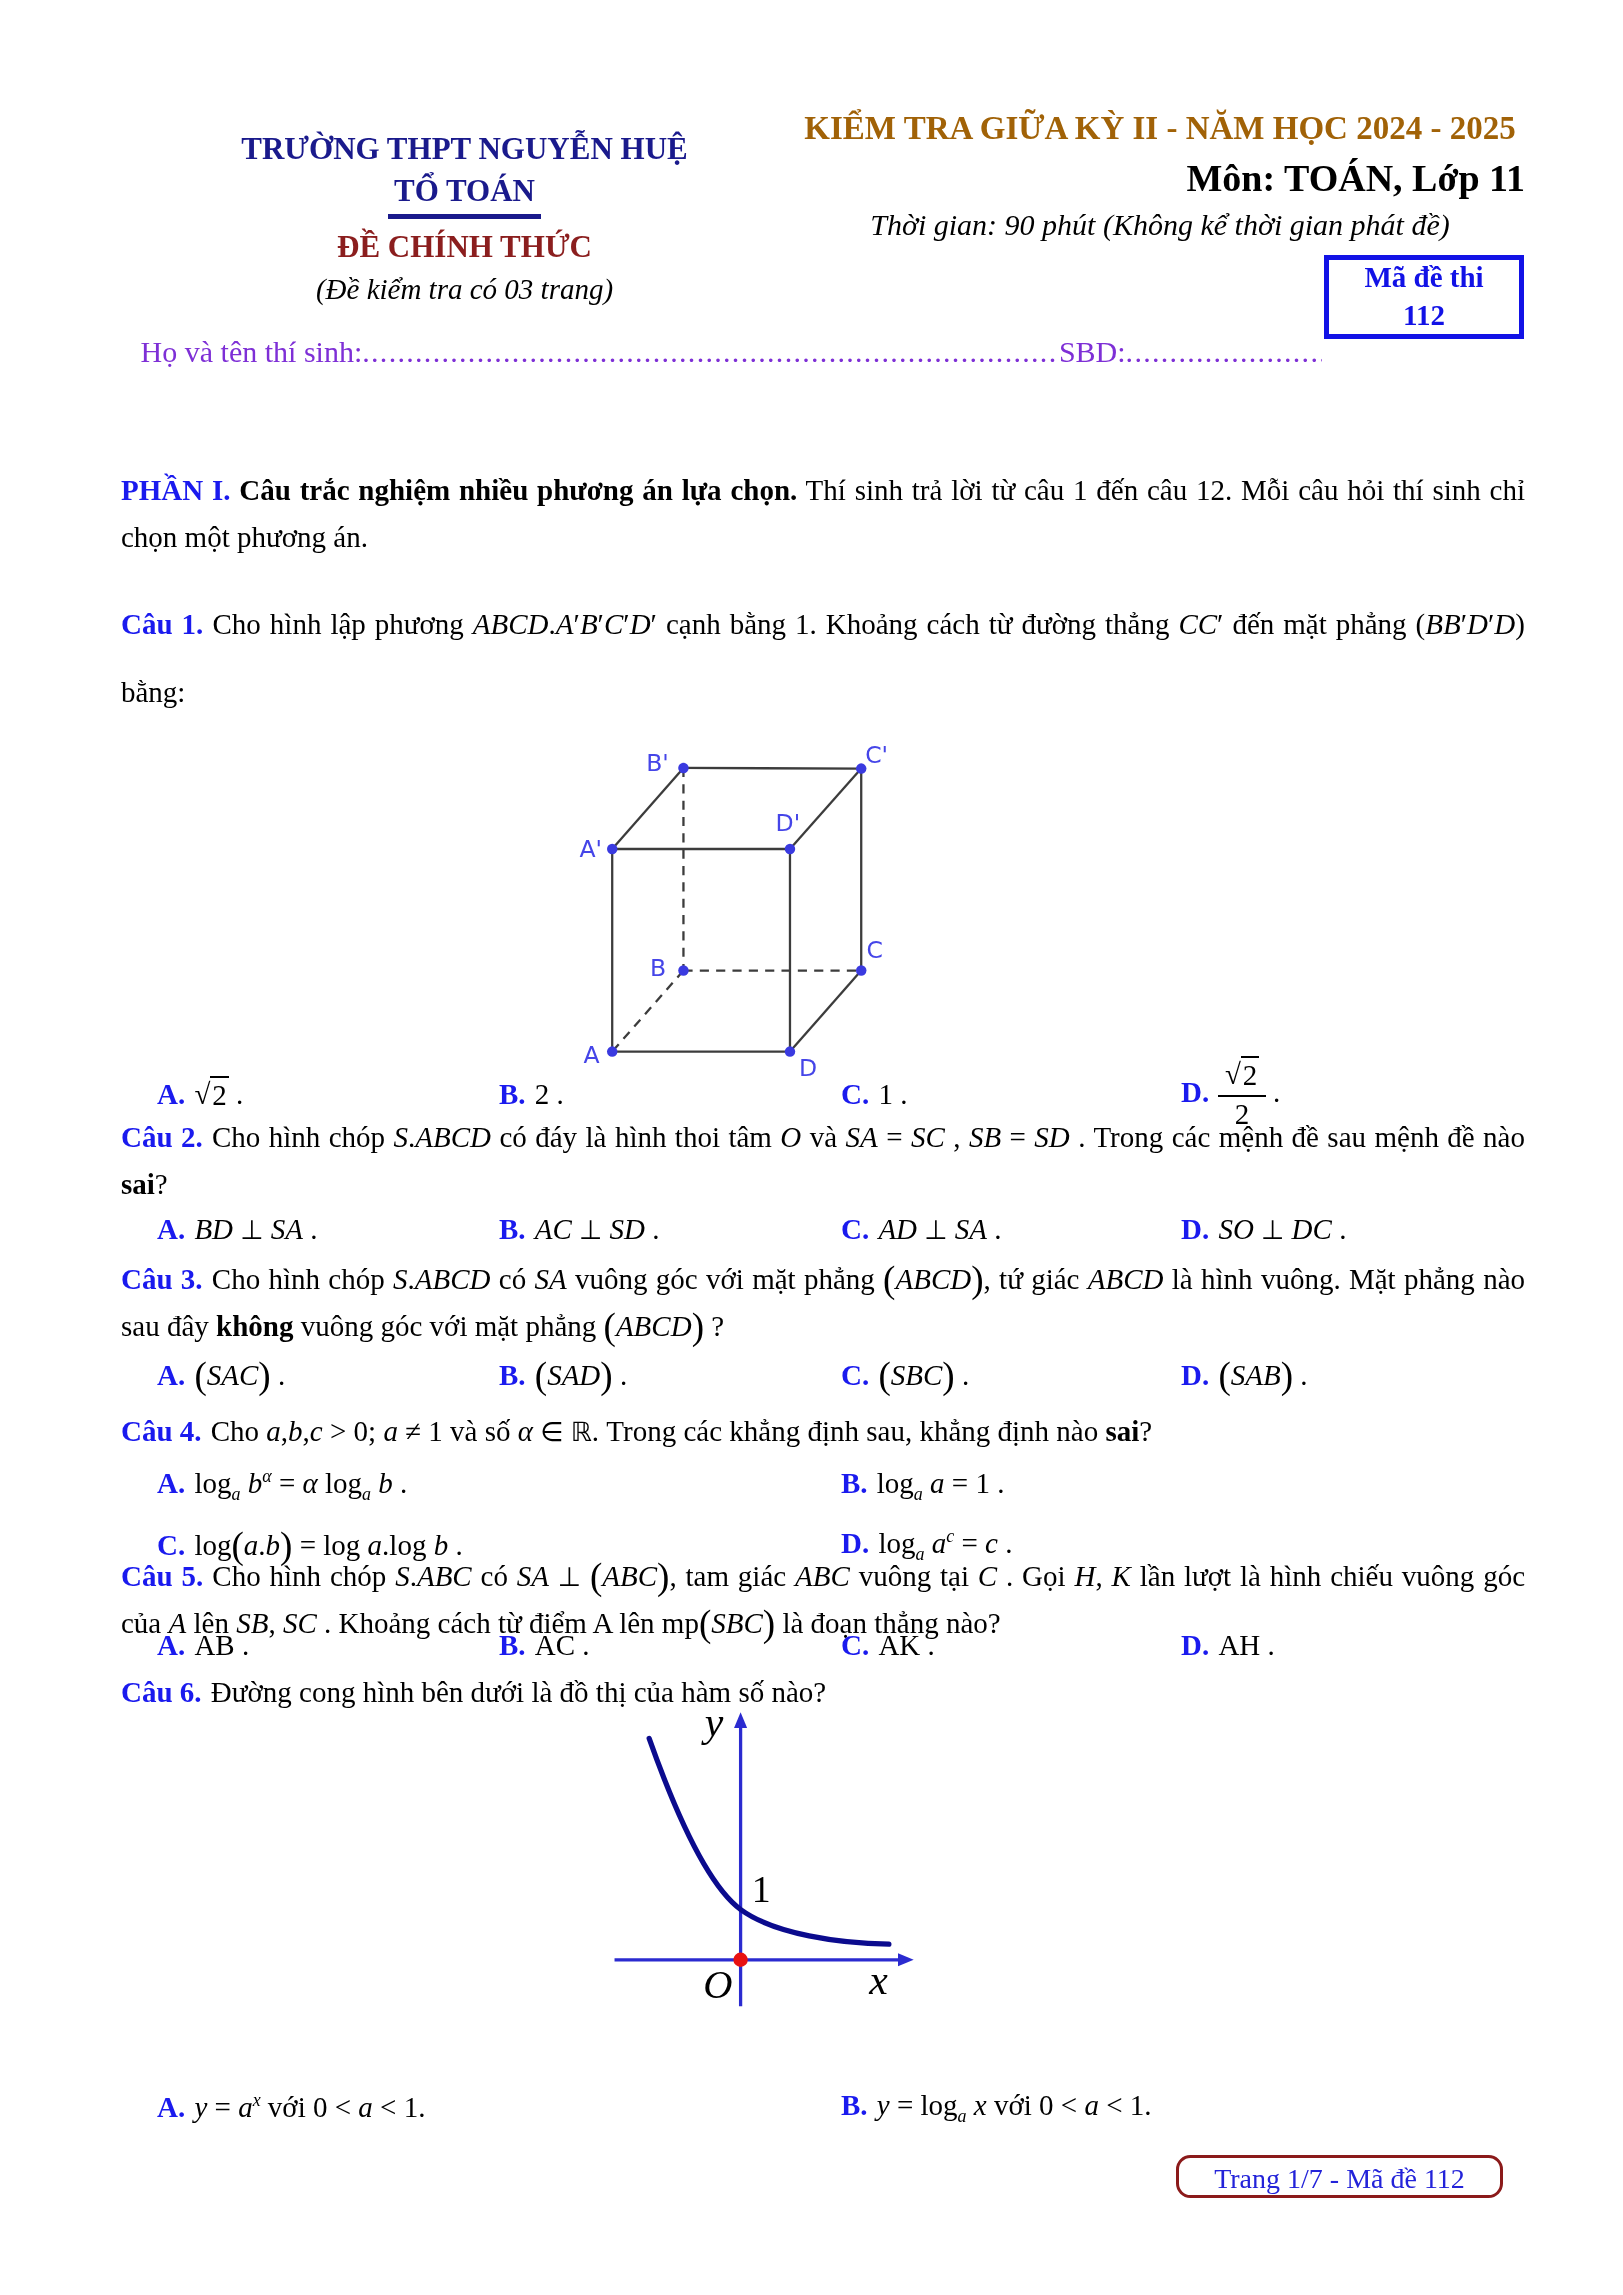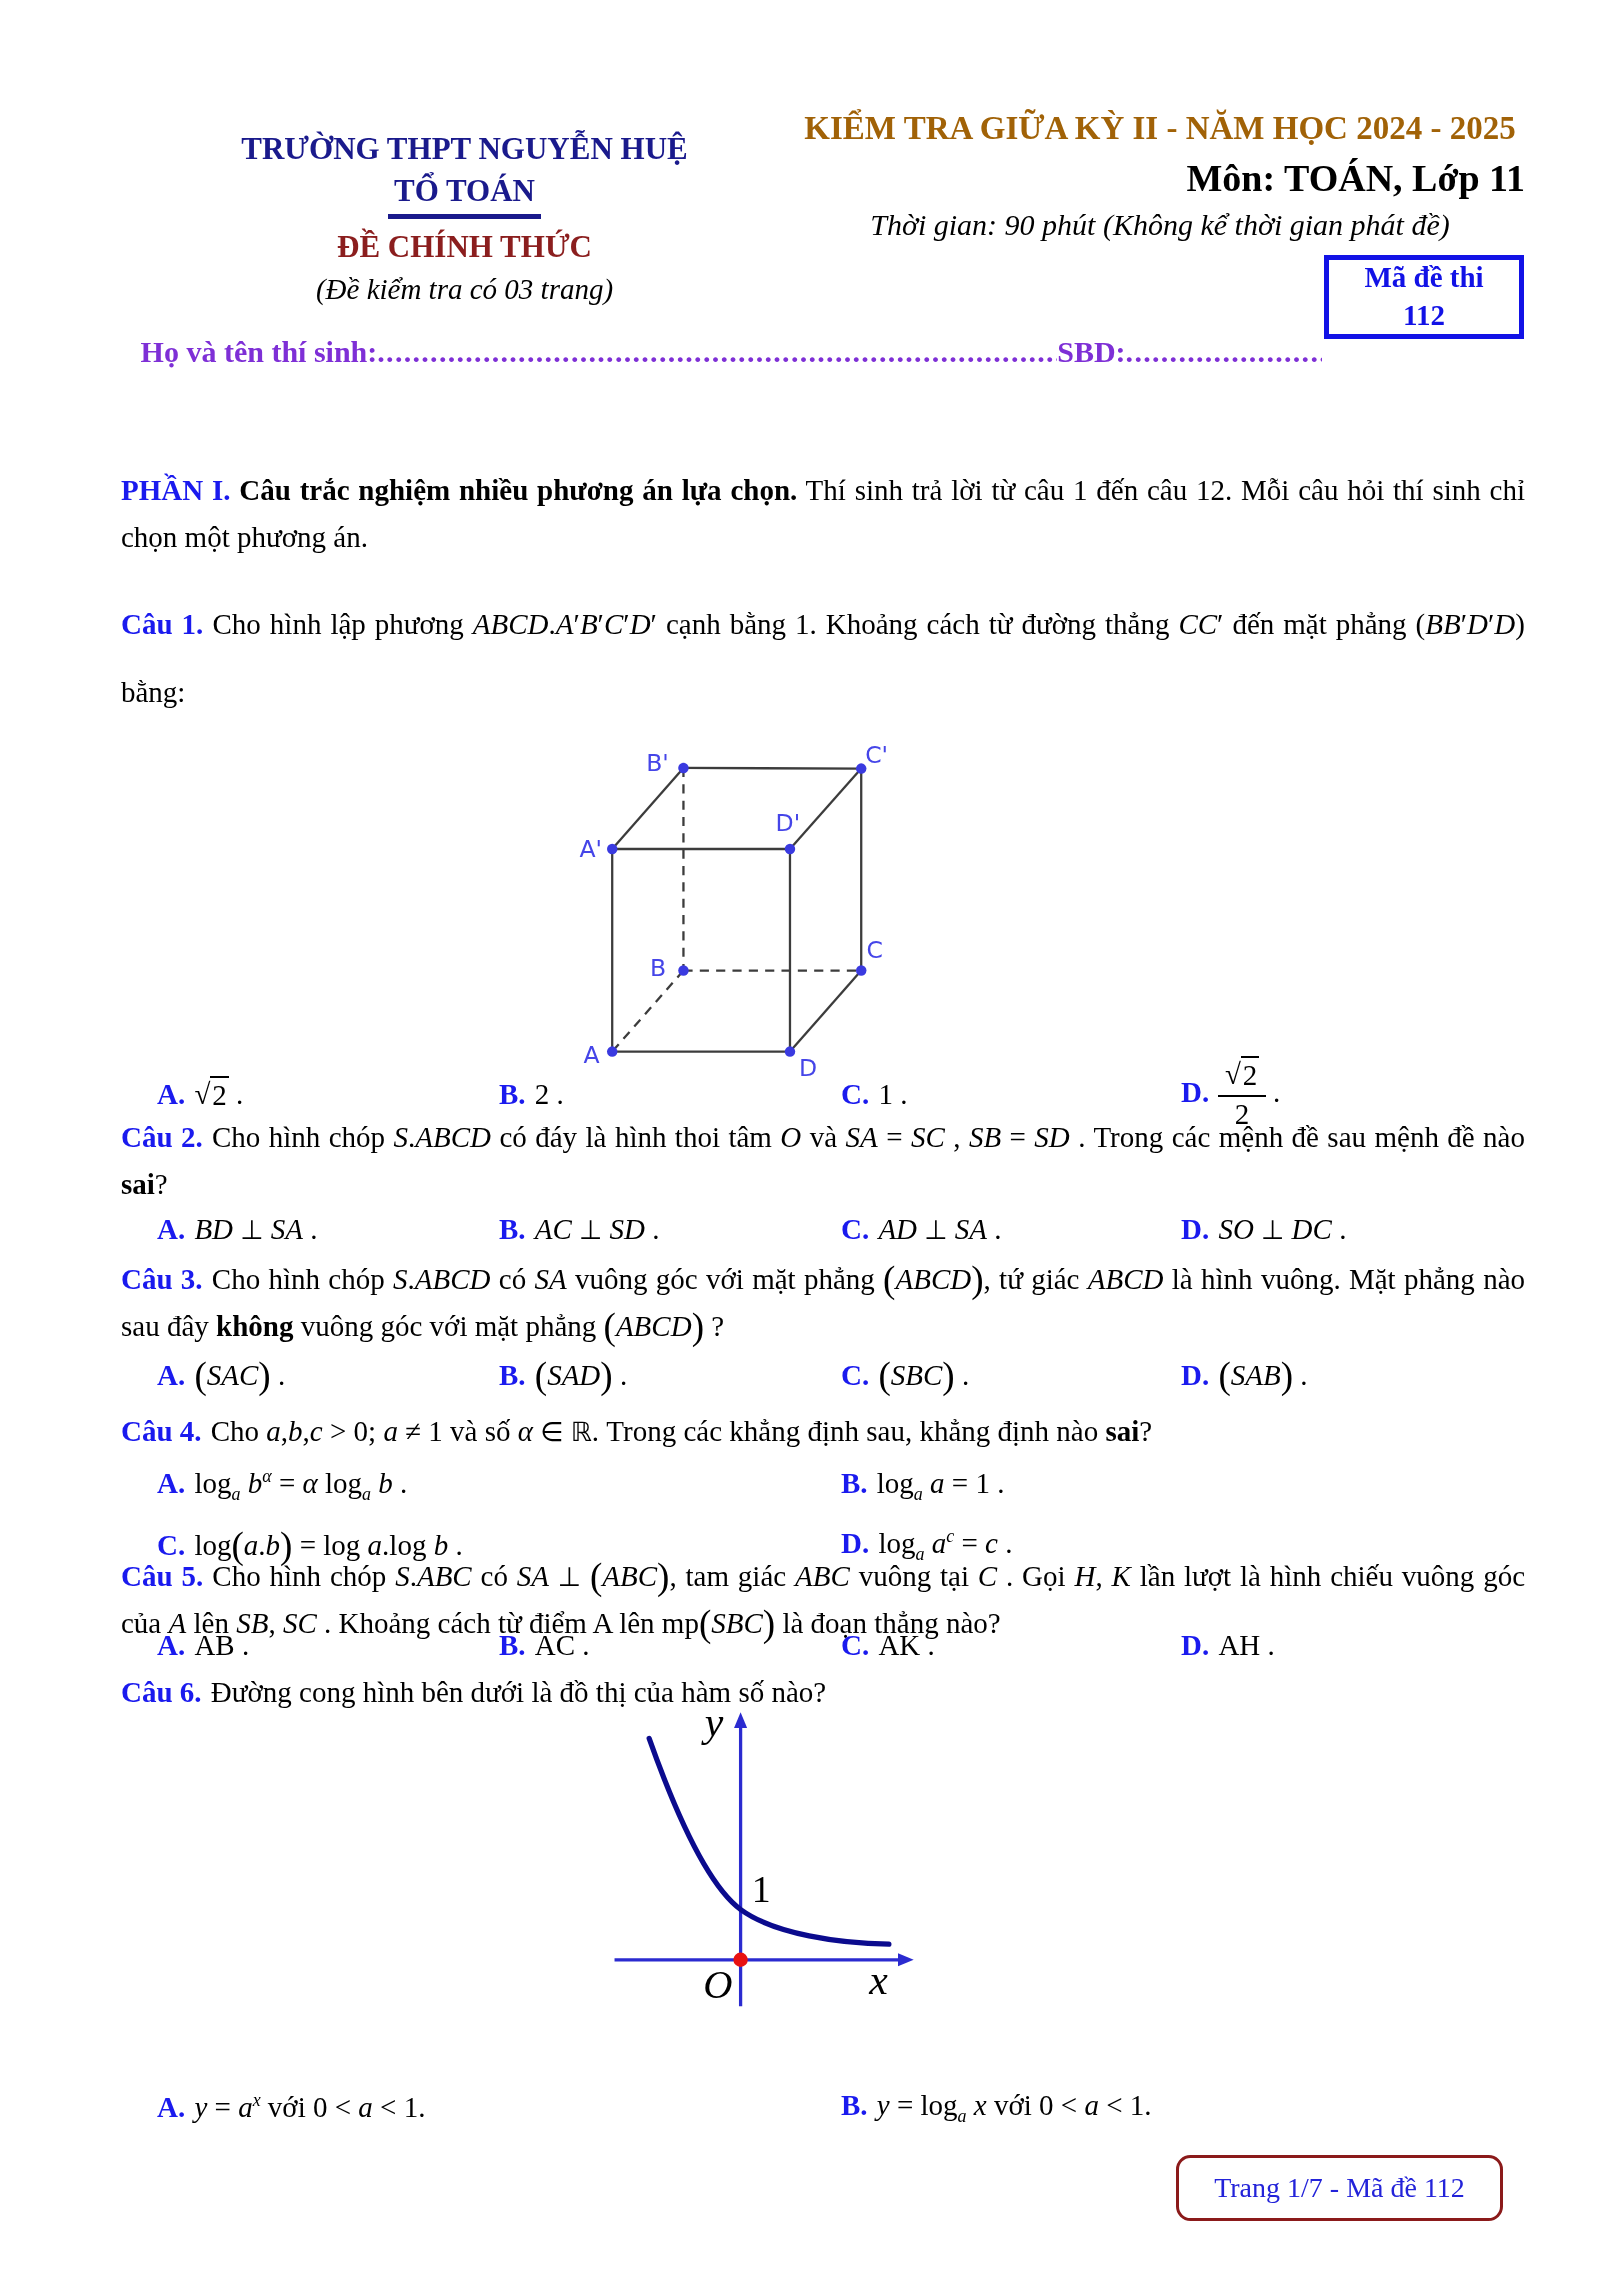--- a/index.html
+++ b/index.html
@@ -30,21 +30,21 @@
   .code-box{
     position:absolute;left:1324px;top:255px;width:200px;height:84px;
     border:5.2px solid #1212e6;box-sizing:border-box;
     display:flex;flex-direction:column;justify-content:center;align-items:center;
     color:#1212e6;font-weight:bold;font-size:29px;line-height:1.3;background:#fff;
   }
 
   .student-line{
     display:flex;align-items:baseline;white-space:nowrap;
     width:1181px;margin-left:19.6px;margin-top:29px;
-    color:#7e2fd6;font-weight:bold;font-size:30px;
+    color:#7e2fd6;font-weight:normal;font-size:30px;
   }
   .dots-fill{flex:1;overflow:hidden;letter-spacing:1.3px;}
   .dots-sbd{width:196px;overflow:hidden;letter-spacing:1.3px;}
 
   
   .para{text-align:justify;line-height:1.62;}
   .p1{margin-top:98px;}
   .p1-label{color:#1a1aee;font-weight:bold;}
   .p1-bold{font-weight:bold;}
   .q-label{color:#1a1aee;font-weight:bold;margin-right:9.2px;}
@@ -67,23 +67,23 @@
   .opts2{display:grid;grid-template-columns:684px auto;
          margin-left:36px;align-items:center;}
   .opt{white-space:nowrap;}
 
   
   .fig-cube{width:340px;margin-left:448px;margin-top:-23px;}
   .fig-graph{width:307px;margin-left:487px;margin-top:-9.8px;}
 
   
   .footer-box{
-    position:absolute;left:1176px;top:2155px;width:327px;height:66px;
+    position:absolute;left:1176px;top:2155px;width:327px;height:43px;
     border:3.3px solid #8b1a1a;border-radius:14.4px;box-sizing:border-box;
-    display:flex;align-items:center;justify-content:center;
+    display:flex;align-items:flex-end;justify-content:center;
     color:#2323d9;font-size:28px;background:#fff;
   }
 </style>
 </head>
 <body>
 
 <div id="page">
   <div class="content">
 
     

